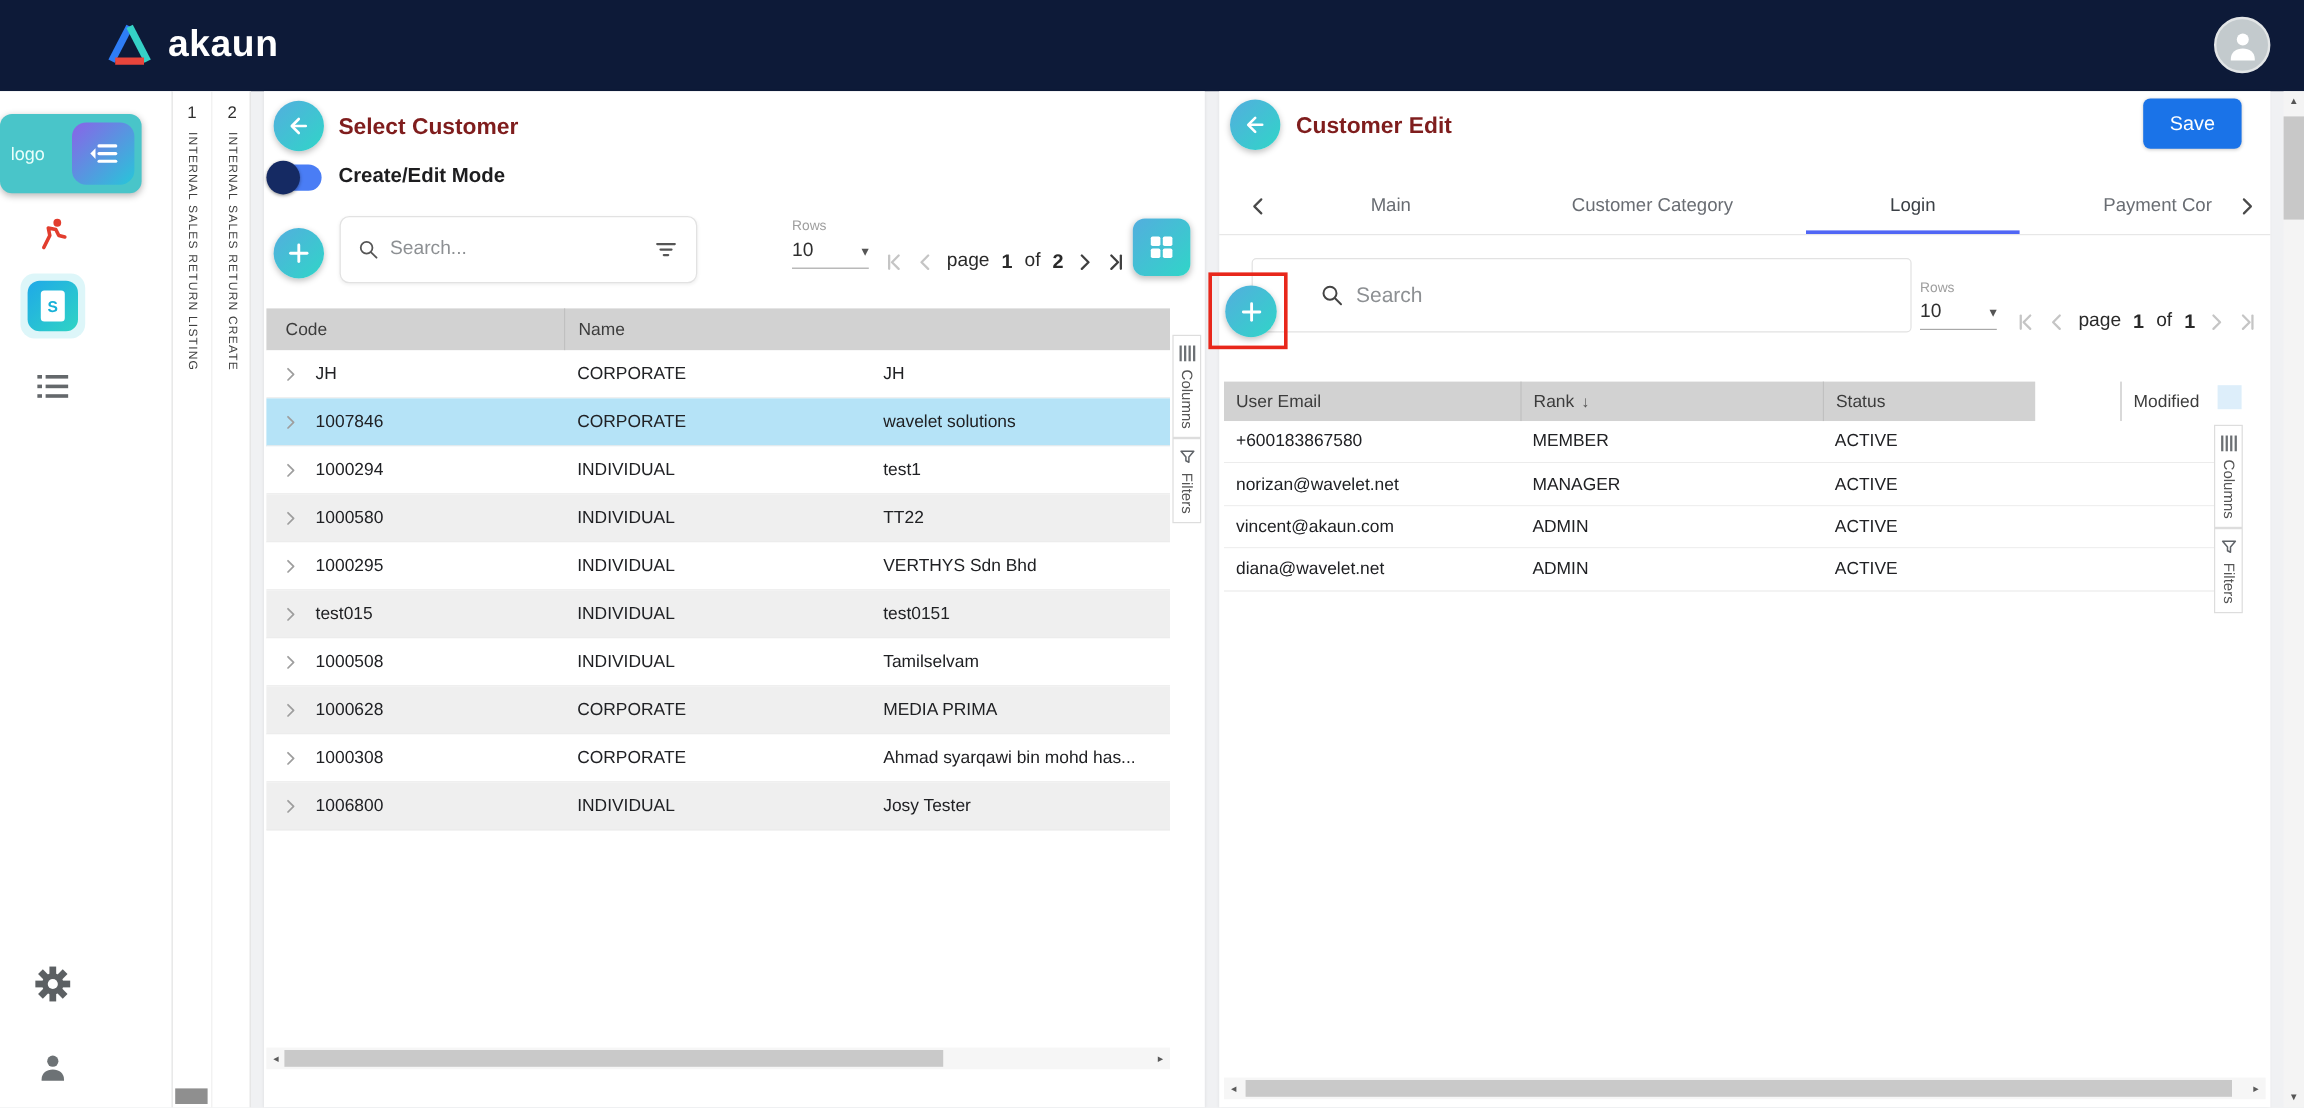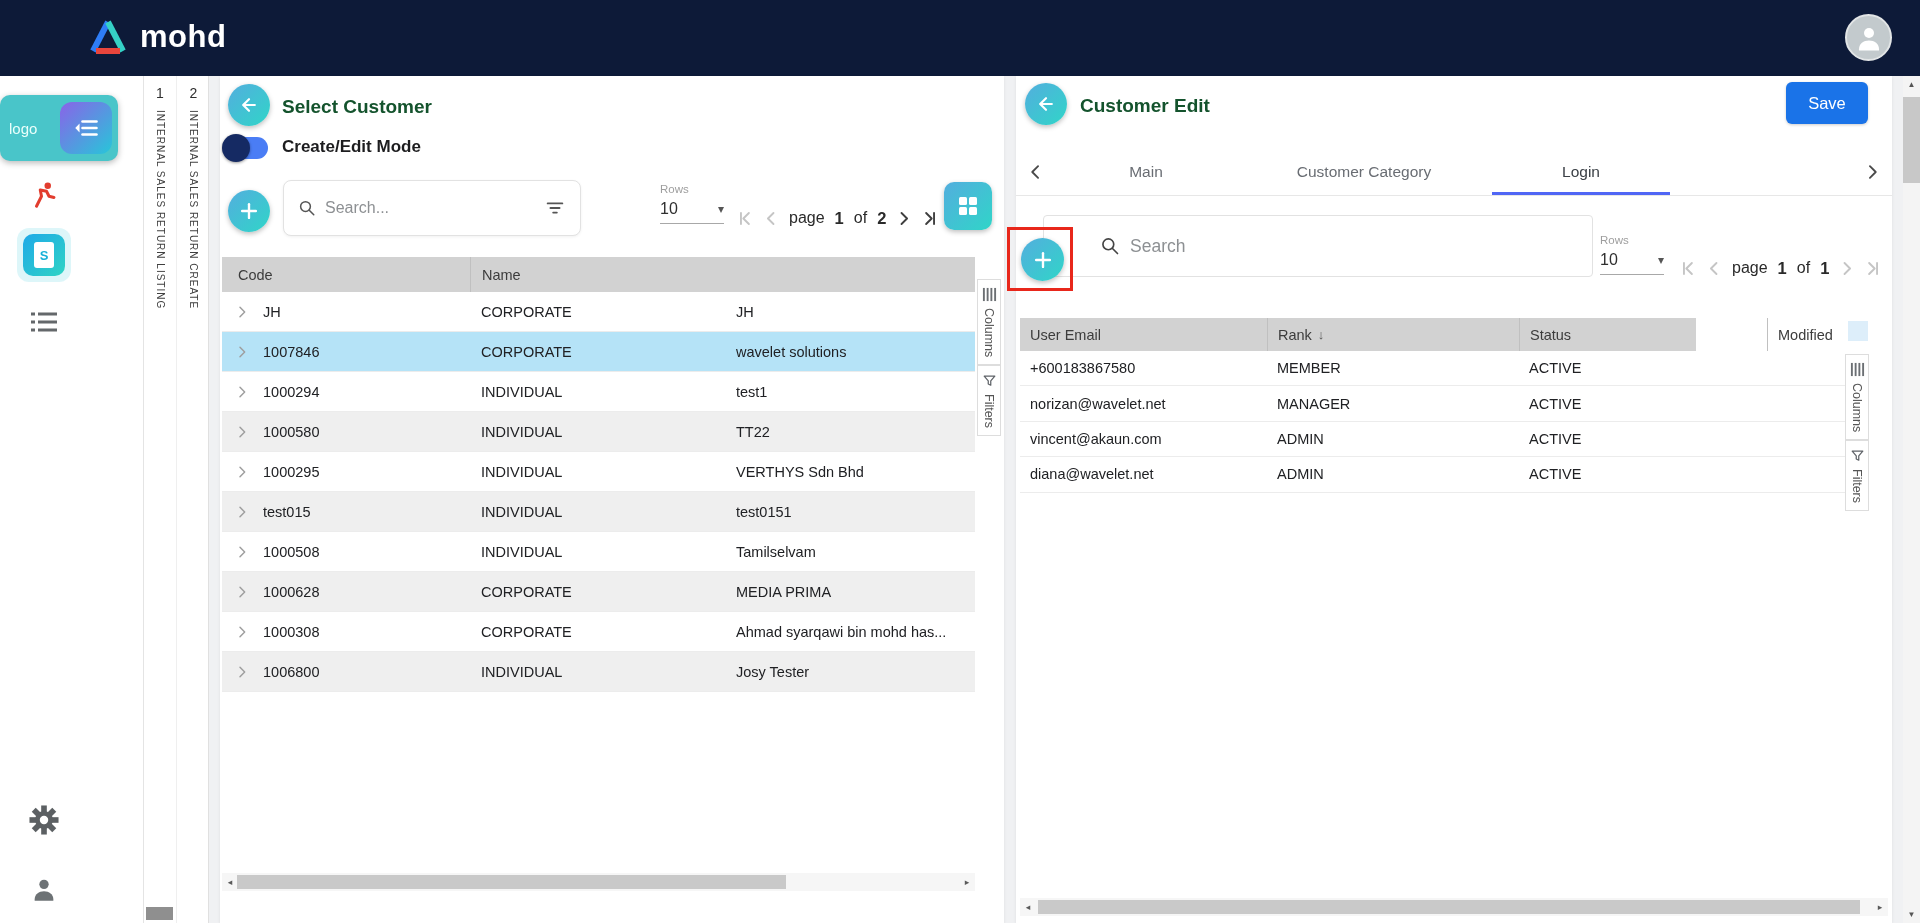--- a/index.html
+++ b/index.html
@@ -46,21 +46,21 @@
   .strip-label{writing-mode:vertical-rl;font-size:10px;color:#3f3f3f;letter-spacing:1px;margin-top:9px;}
   .strip-thumb{position:absolute;left:2px;bottom:3px;width:27px;height:13px;background:#8f8f8f;}
 
   
   .panel{position:absolute;top:76px;background:#fff;box-shadow:0 1px 3px rgba(0,0,0,.08);}
   .left-panel{left:220px;width:784px;height:847px;}
   .right-panel{left:1016px;width:876px;height:847px;}
 
   .circle-btn{border-radius:50%;border:none;cursor:pointer;display:flex;align-items:center;justify-content:center;
     background:linear-gradient(135deg,var(--accent1),var(--accent2));box-shadow:0 2px 5px rgba(0,0,0,.25);}
-  .panel-title{font-size:19px;font-weight:700;color:#14532d;white-space:nowrap;}
+  .panel-title{font-size:19px;font-weight:700;color:#7f1d1d;white-space:nowrap;}
 
   
   .lp-back{left:8px;top:8px;width:42px;height:42px;}
   .lp-title{left:62px;top:20px;}
   .lp-toggle{left:4px;top:61px;width:44px;height:22px;background:#4a7df5;border-radius:11px;cursor:pointer;border:none;position:absolute;}
   .toggle-knob{position:absolute;left:-2px;top:-3px;width:28px;height:28px;border-radius:50%;background:#152a63;
     box-shadow:0 1px 3px rgba(0,0,0,.4);}
   .lp-toggle-label{left:62px;top:61px;font-size:17px;font-weight:700;color:#1d1d1f;}
   .lp-add{left:8px;top:114px;width:42px;height:42px;}
   .search-box{display:flex;align-items:center;border:1px solid #e2e2e2;background:#fff;}
@@ -114,21 +114,21 @@
   .rp-hscroll{left:4px;top:822px;width:868px;}
   .rp-hscroll .hs-thumb{left:18px;width:822px;}
   .hs-arrow.right{position:absolute;right:0;}
 
   
   .rp-back{left:9px;top:7px;width:42px;height:42px;}
   .rp-title{left:64px;top:19px;}
   .rp-save{left:770px;top:6px;width:82px;height:42px;background:var(--save);color:#fff;font-size:16.5px;
     border:none;border-radius:6px;cursor:pointer;box-shadow:0 1px 3px rgba(0,0,0,.2);position:absolute;
     font-family:"Liberation Sans",sans-serif;}
-  .rp-tabbar{left:0;top:72px;width:876px;height:48px;border-bottom:1px solid #e7e7e7;display:flex;align-items:center;position:absolute;}
+  .rp-tabbar{left:0;top:72px;width:876px;height:48px;border-bottom:1px solid #e7e7e7;display:flex;align-items:center;position:absolute;padding-left:13px;}
   .tab-nav{width:40px;display:flex;align-items:center;justify-content:center;background:none;border:none;cursor:pointer;height:100%;}
   .rp-tabs{flex:1;display:flex;height:100%;overflow:hidden;}
   .rp-tab{display:flex;align-items:center;justify-content:center;font-size:15.5px;color:#696d73;cursor:pointer;
     height:100%;position:relative;white-space:nowrap;flex:none;}
   .rp-tab.active{color:#3b4046;}
   .rp-tab.active::after{content:"";position:absolute;left:0;right:0;bottom:0;height:3px;background:var(--underline);}
   .t-main{width:180px;} .t-cc{width:256px;} .t-login{width:178px;} .t-pay{width:230px;}
 
   .rp-highlight{left:-9px;top:151px;width:66px;height:64px;border:3px solid var(--hl);z-index:8;position:absolute;pointer-events:none;}
   .rp-add{left:5px;top:162px;width:43px;height:43px;z-index:7;position:absolute;}
@@ -158,21 +158,21 @@
 
 <div class="app">
 
   <header class="topbar">
     <div class="brand">
       <svg width="44" height="38" viewBox="0 0 44 38">
         <path d="M22 4 L7 33" stroke="#2e7df6" stroke-width="6" fill="none"></path>
         <path d="M22 4 L37 33" stroke="#35d1c6" stroke-width="6" fill="none"></path>
         <path d="M10 33 L34 33" stroke="#e8453c" stroke-width="6" fill="none"></path>
       </svg>
-      <span class="brand-text">mohd</span>
+      <span class="brand-text">akaun</span>
     </div>
     <div class="avatar">
       <svg width="30" height="30" viewBox="0 0 24 24" fill="#ffffff">
         <circle cx="12" cy="8" r="4"></circle>
           <path d="M4 21c0-4.4 3.6-7 8-7s8 2.6 8 7v1H4z"></path>
       </svg>
     </div>
   </header>
 
   <aside class="sidebar">
@@ -478,20 +478,21 @@
     <div class="rp-tabbar">
       <button class="tab-nav">
         <svg width="20" height="20" viewBox="0 0 24 24">
             <polyline points="14.5,5 7.5,12 14.5,19" fill="none" stroke="#4a4a4a" stroke-width="2.2" stroke-linecap="round" stroke-linejoin="round"></polyline>
           </svg>
       </button>
       <div class="rp-tabs">
         <div class="rp-tab t-main">Main</div>
         <div class="rp-tab t-cc">Customer Category</div>
         <div class="rp-tab t-login active">Login</div>
+        <div class="rp-tab t-pay">Payment Cor</div>
       </div>
       <button class="tab-nav">
         <svg width="20" height="20" viewBox="0 0 24 24">
             <polyline points="9.5,5 16.5,12 9.5,19" fill="none" stroke="#4a4a4a" stroke-width="2.2" stroke-linecap="round" stroke-linejoin="round"></polyline>
           </svg>
       </button>
     </div>
 
     <div class="rp-highlight"></div>
     <button class="circle-btn rp-add">

